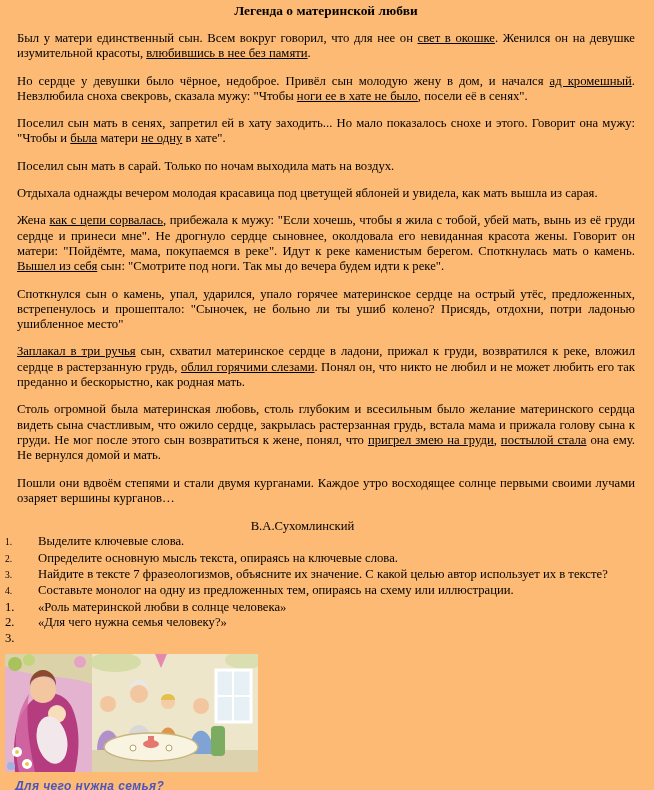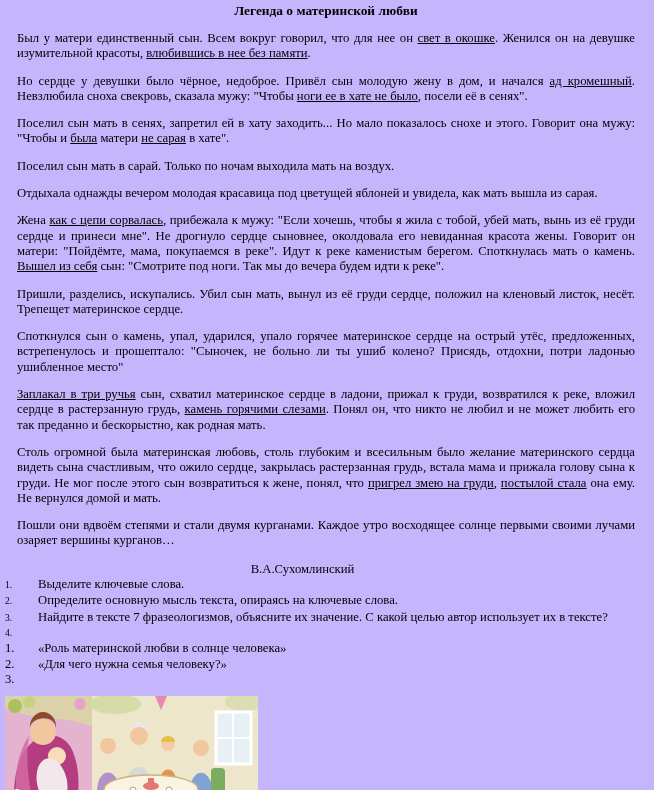--- a/index.html
+++ b/index.html
@@ -3,21 +3,21 @@
 <meta charset="utf-8">
 <style>
   html, body { margin: 0; padding: 0; }
   body {
     width: 654px; height: 790px;
     background: #ffffff;
     font-family: "Liberation Serif", serif;
     color: #000000;
     overflow: hidden;
   }
-  .page { width: 654px; height: 790px; box-sizing: border-box; padding: 3px 7px 0 5px; background: #c4b5fd; }
+  .page { width: 654px; height: 790px; box-sizing: border-box; padding: 3px 7px 0 5px; background: #fdba74; }
   .doc-title { font-size: 13.4px; font-weight: bold; text-align: center; line-height: 16px; margin-bottom: 1px; }
   .doc p { margin: 12px; font-size: 12.7px; line-height: 15.3px; text-align: justify; }
   .doc .u { text-decoration: underline; }
   .author-line { font-size: 12.7px; line-height: 16px; text-align: center; padding-right: 47px; }
   .list { margin: 0; }
   .list-row { display: flex; align-items: baseline; }
   .num-small { flex: 0 0 33px; font-size: 9.5px; line-height: 15.4px; }
   .num-reg { flex: 0 0 33px; font-size: 12.7px; line-height: 15.4px; }
   .row-text { font-size: 12.7px; line-height: 15.4px; }
   .images { margin-top: 8px; }
@@ -33,27 +33,26 @@
 </head>
 <body>
 
 <div class="page">
 
   <div class="doc-title">Легенда о материнской любви</div>
 
   <div class="doc">
       <p><span>Был у матери единственный сын. Всем вокруг говорил, что для нее он </span><span class="u">свет в окошке</span><span>. Женился он на девушке изумительной красоты, </span><span class="u">влюбившись в нее без памяти</span><span>.</span></p>
       <p><span>Но сердце у девушки было чёрное, недоброе.  Привёл сын молодую жену в дом, и начался </span><span class="u">ад кромешный</span><span>. Невзлюбила сноха свекровь, сказала мужу: "Чтобы </span><span class="u">ноги ее в хате не было</span><span>, посели её в сенях".</span></p>
-      <p><span>Поселил сын мать в сенях, запретил ей в хату заходить... Но мало показалось снохе и этого. Говорит она мужу: "Чтобы и </span><span class="u">была</span><span> матери </span><span class="u">не сарая</span><span> в хате".</span></p>
+      <p><span>Поселил сын мать в сенях, запретил ей в хату заходить... Но мало показалось снохе и этого. Говорит она мужу: "Чтобы и </span><span class="u">была</span><span> матери </span><span class="u">не одну</span><span> в хате".</span></p>
       <p><span>Поселил сын мать в сарай.  Только по ночам выходила мать на воздух.</span></p>
       <p><span>Отдыхала однажды вечером молодая красавица под цветущей яблоней и увидела, как мать вышла из сарая.</span></p>
       <p><span>Жена </span><span class="u">как с цепи сорвалась</span><span>, прибежала к мужу: "Если хочешь, чтобы я жила с тобой, убей мать, вынь из её груди сердце и принеси мне".  Не дрогнуло сердце сыновнее, околдовала его невиданная красота жены. Говорит он матери: "Пойдёмте, мама, покупаемся в реке". Идут к реке каменистым берегом. Споткнулась мать о камень. </span><span class="u">Вышел из себя</span><span> сын: "Смотрите под ноги. Так мы до вечера будем идти к реке".</span></p>
-      <p><span> Пришли, разделись, искупались.  Убил сын мать, вынул из её груди сердце, положил на кленовый листок, несёт. Трепещет материнское сердце.</span></p>
       <p><span> Споткнулся сын о камень, упал, ударился, упало горячее материнское сердце на острый утёс, предложенных, встрепенулось и прошептало: "Сыночек, не больно ли ты ушиб колено? Присядь, отдохни, потри ладонью ушибленное место"</span></p>
-      <p><span class="u">Заплакал в три ручья</span><span> сын, схватил материнское сердце в ладони, прижал к груди, возвратился к реке, вложил сердце в растерзанную грудь, </span><span class="u">камень горячими слезами</span><span>. Понял он, что никто не любил и не может любить его так преданно и бескорыстно, как родная мать.</span></p>
+      <p><span class="u">Заплакал в три ручья</span><span> сын, схватил материнское сердце в ладони, прижал к груди, возвратился к реке, вложил сердце в растерзанную грудь, </span><span class="u">облил горячими слезами</span><span>. Понял он, что никто не любил и не может любить его так преданно и бескорыстно, как родная мать.</span></p>
       <p><span>Столь огромной была материнская любовь, столь глубоким и всесильным было желание материнского сердца видеть сына счастливым, что ожило сердце, закрылась растерзанная грудь, встала мама и прижала голову сына к груди. Не мог после этого сын возвратиться к жене, понял, что </span><span class="u">пригрел змею на груди</span><span>, </span><span class="u">постылой стала</span><span> она ему. Не вернулся домой и мать.</span></p>
       <p><span>Пошли они вдвоём степями и стали двумя курганами. Каждое утро восходящее солнце первыми своими лучами озаряет вершины курганов…</span></p>
     </div>
 
   <div class="author-line">В.А.Сухомлинский</div>
 
   <div class="list">
       <div class="list-row">
         <span class="num-small">1.</span>
         <span class="row-text">Выделите ключевые слова.</span>
@@ -61,20 +60,21 @@
       <div class="list-row">
         <span class="num-small">2.</span>
         <span class="row-text">Определите основную мысль текста, опираясь на ключевые слова.</span>
       </div>
       <div class="list-row">
         <span class="num-small">3.</span>
         <span class="row-text">Найдите в тексте 7 фразеологизмов, объясните их значение. С какой целью автор использует их в тексте?</span>
       </div>
       <div class="list-row">
         <span class="num-small">4.</span>
+        <span class="row-text">Составьте монолог на одну из предложенных тем, опираясь на схему или иллюстрации.</span>
       </div>
     </div>
 
   <div class="list">
       <div class="list-row">
         <span class="num-reg">1.</span>
         <span class="row-text">«Роль материнской любви в солнце человека»</span>
       </div>
       <div class="list-row">
         <span class="num-reg">2.</span>

